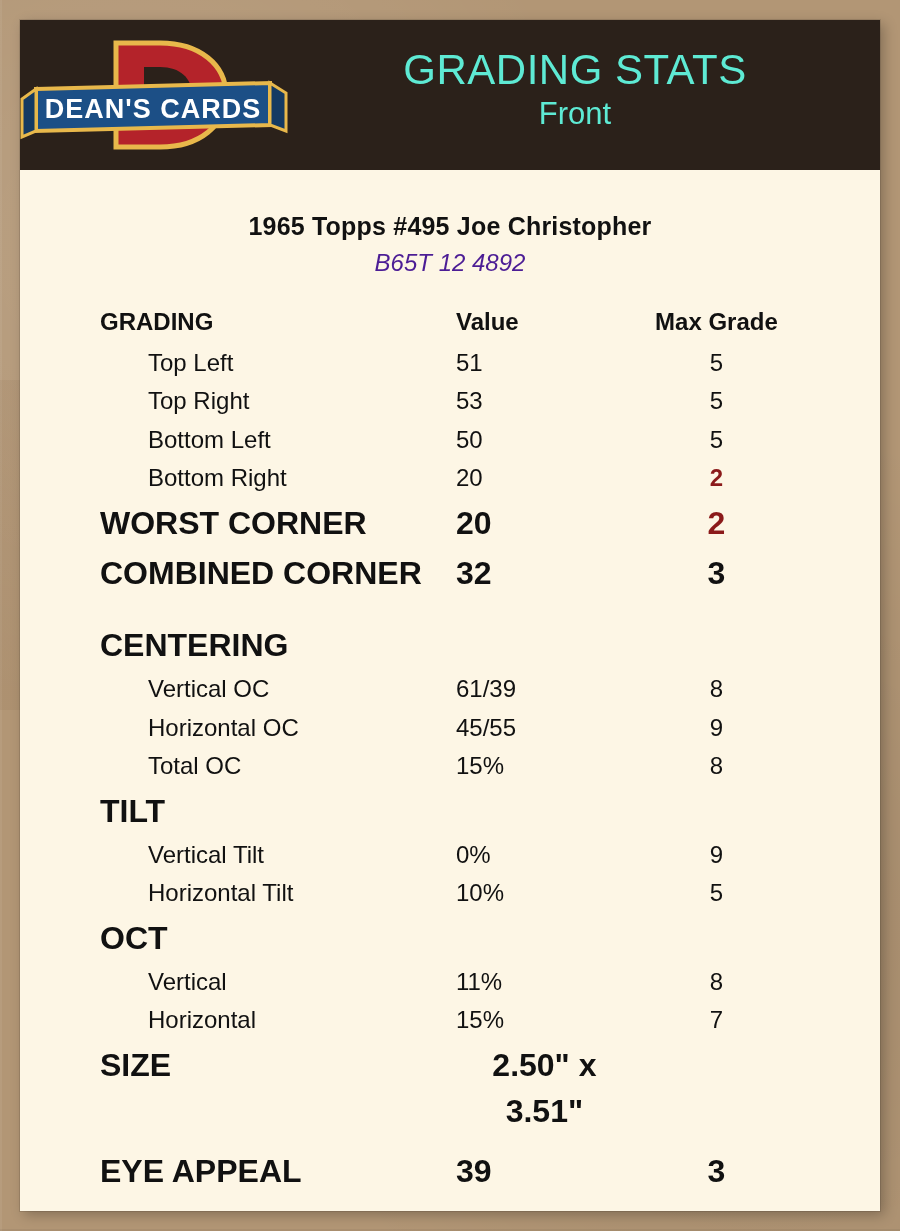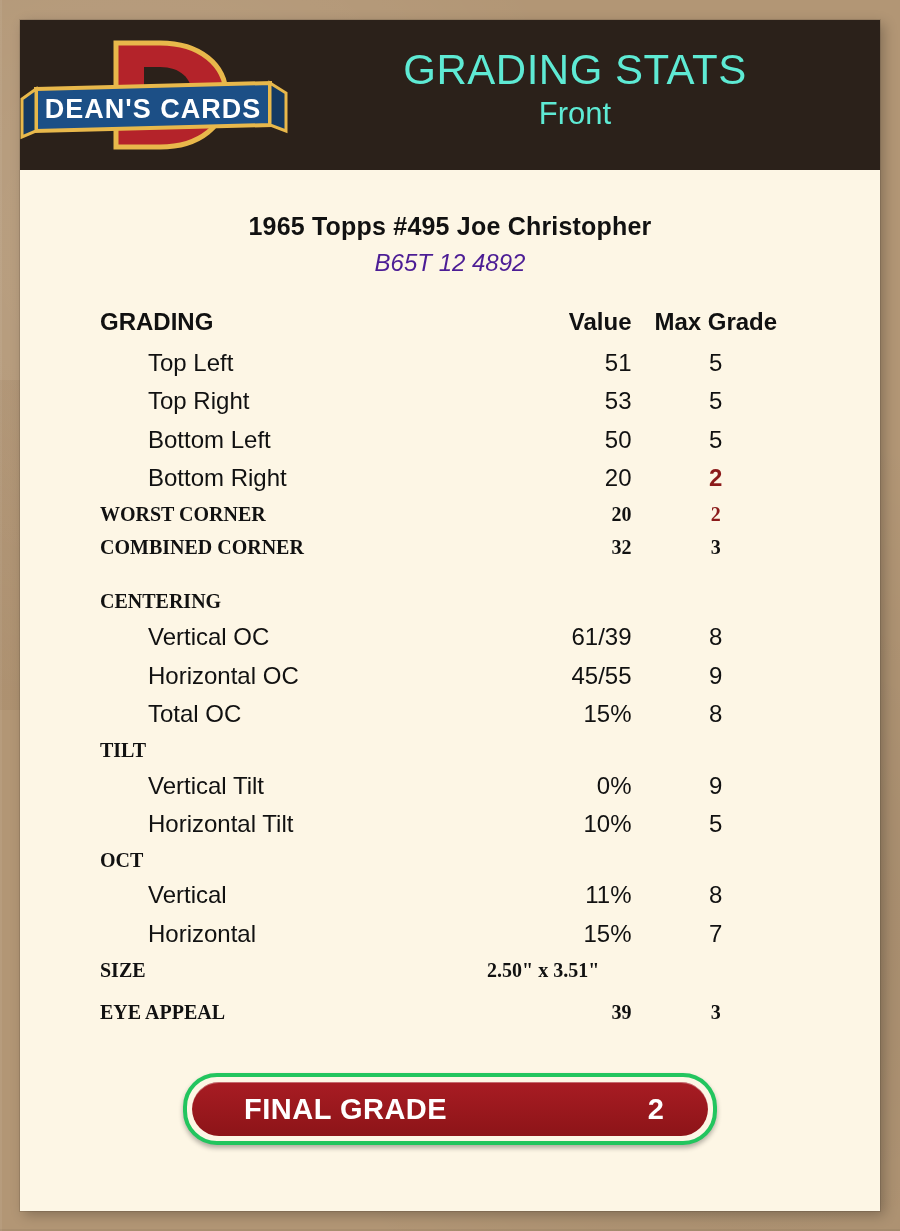--- a/index.html
+++ b/index.html
@@ -104,24 +104,24 @@
     border-collapse: collapse;
     font-size: 24px;
     color: #111;
   }
   .stats td {
     padding: 2px 0;
     line-height: 1.44;
     vertical-align: baseline;
   }
   .col-label  { width: 330px; }
-  .col-value  { width: 190px; text-align: right; margin-top: 13px; }
+  .col-value  { width: 190px; text-align: left; margin-top: 13px; }
   .col-grade  { width: 180px; text-align: center; }
 
-  .group-head td { font-weight: bold; font-size: 20px; font-family: Liberation Serif, serif; }
+  .group-head td { font-weight: bold; font-size: 32px; }
   .indent { padding-left: 48px !important; }
   .headrow td {
     font-weight: bold;
     font-size: 24px;
     padding-bottom: 4px;
   }
   .headrow .col-label { font-weight: bold; }
   .spacer td { height: 22px; padding: 0; }
   .spacer-sm td { height: 10px; padding: 0; }
   .bad { color: #8b1a1a; font-weight: bold; }

